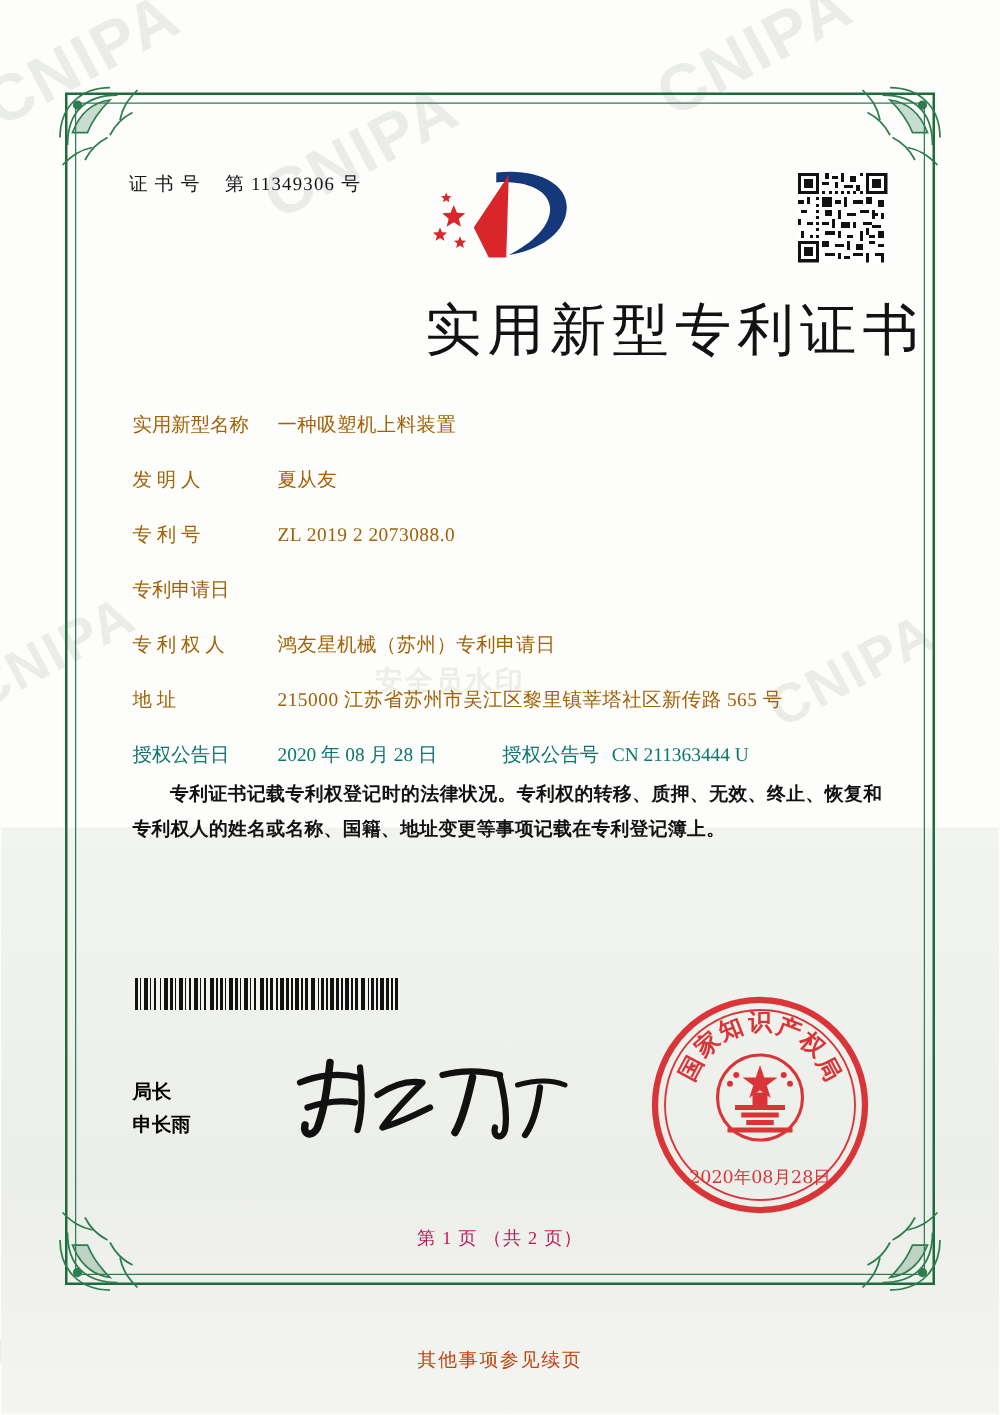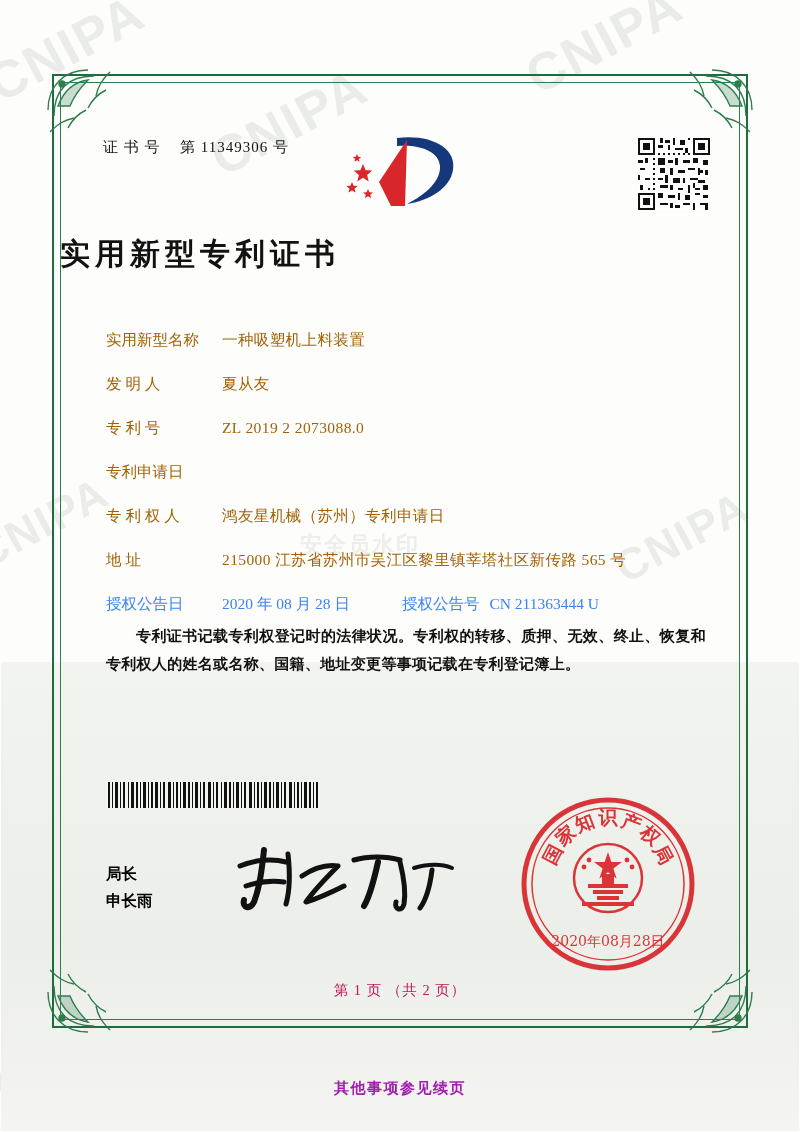--- a/index.html
+++ b/index.html
@@ -110,23 +110,23 @@
     height: 72px;
     background: #ffffff;
   }
   .qr svg { display:block; width:100%; height:100%; }
 
   .title {
     position: absolute;
     left: 0;
     right: 0;
     top: 152px;
-    text-align: left;
-    font-size: 30px;
-    font-weight: bold;
+    text-align: right;
+    font-size: 45px;
+    font-weight: normal;
     letter-spacing: 5px;
     color: #121212;
     font-family: "DejaVu Serif", "Liberation Serif", serif;
   }
 
   .fields {
     position: absolute;
     left: 46px;
     right: 30px;
     top: 248px;
@@ -149,21 +149,21 @@
     justify-content: space-between;
   }
   .f-value {
     flex: 1 1 auto;
     letter-spacing: 0.4px;
   }
   .row-inline {
     display: flex;
     align-items: baseline;
     font-size: 15.5px;
-    color: #3b82f6;
+    color: #0f766e;
     text-align: right;
   }
   .row-inline .f-label2 {
     width: 116px;
     flex: 0 0 116px;
     display: flex;
     justify-content: space-between;
     white-space: nowrap;
   }
   .row-inline .f-val2 { flex: 0 0 auto; }
@@ -248,22 +248,22 @@
     color: #be185d;
     letter-spacing: 1px;
   }
 
   .footnote {
     position: absolute;
     left: 0; right: 0;
     bottom: 34px;
     text-align: center;
     font-size: 15px;
-    font-weight: bold;
-    color: #a21caf;
+    font-weight: normal;
+    color: #c2410c;
     letter-spacing: 1.5px;
     z-index: 5;
   }
 </style>
 </head>
 <body>
 
 <div class="watermarks">
   <div class="wm a" style="left:-18px;  top:18px;   transform:rotate(-28deg);">CNIPA</div>
   <div class="wm a" style="left:205px;  top:92px;   transform:rotate(-28deg);">CNIPA</div>

